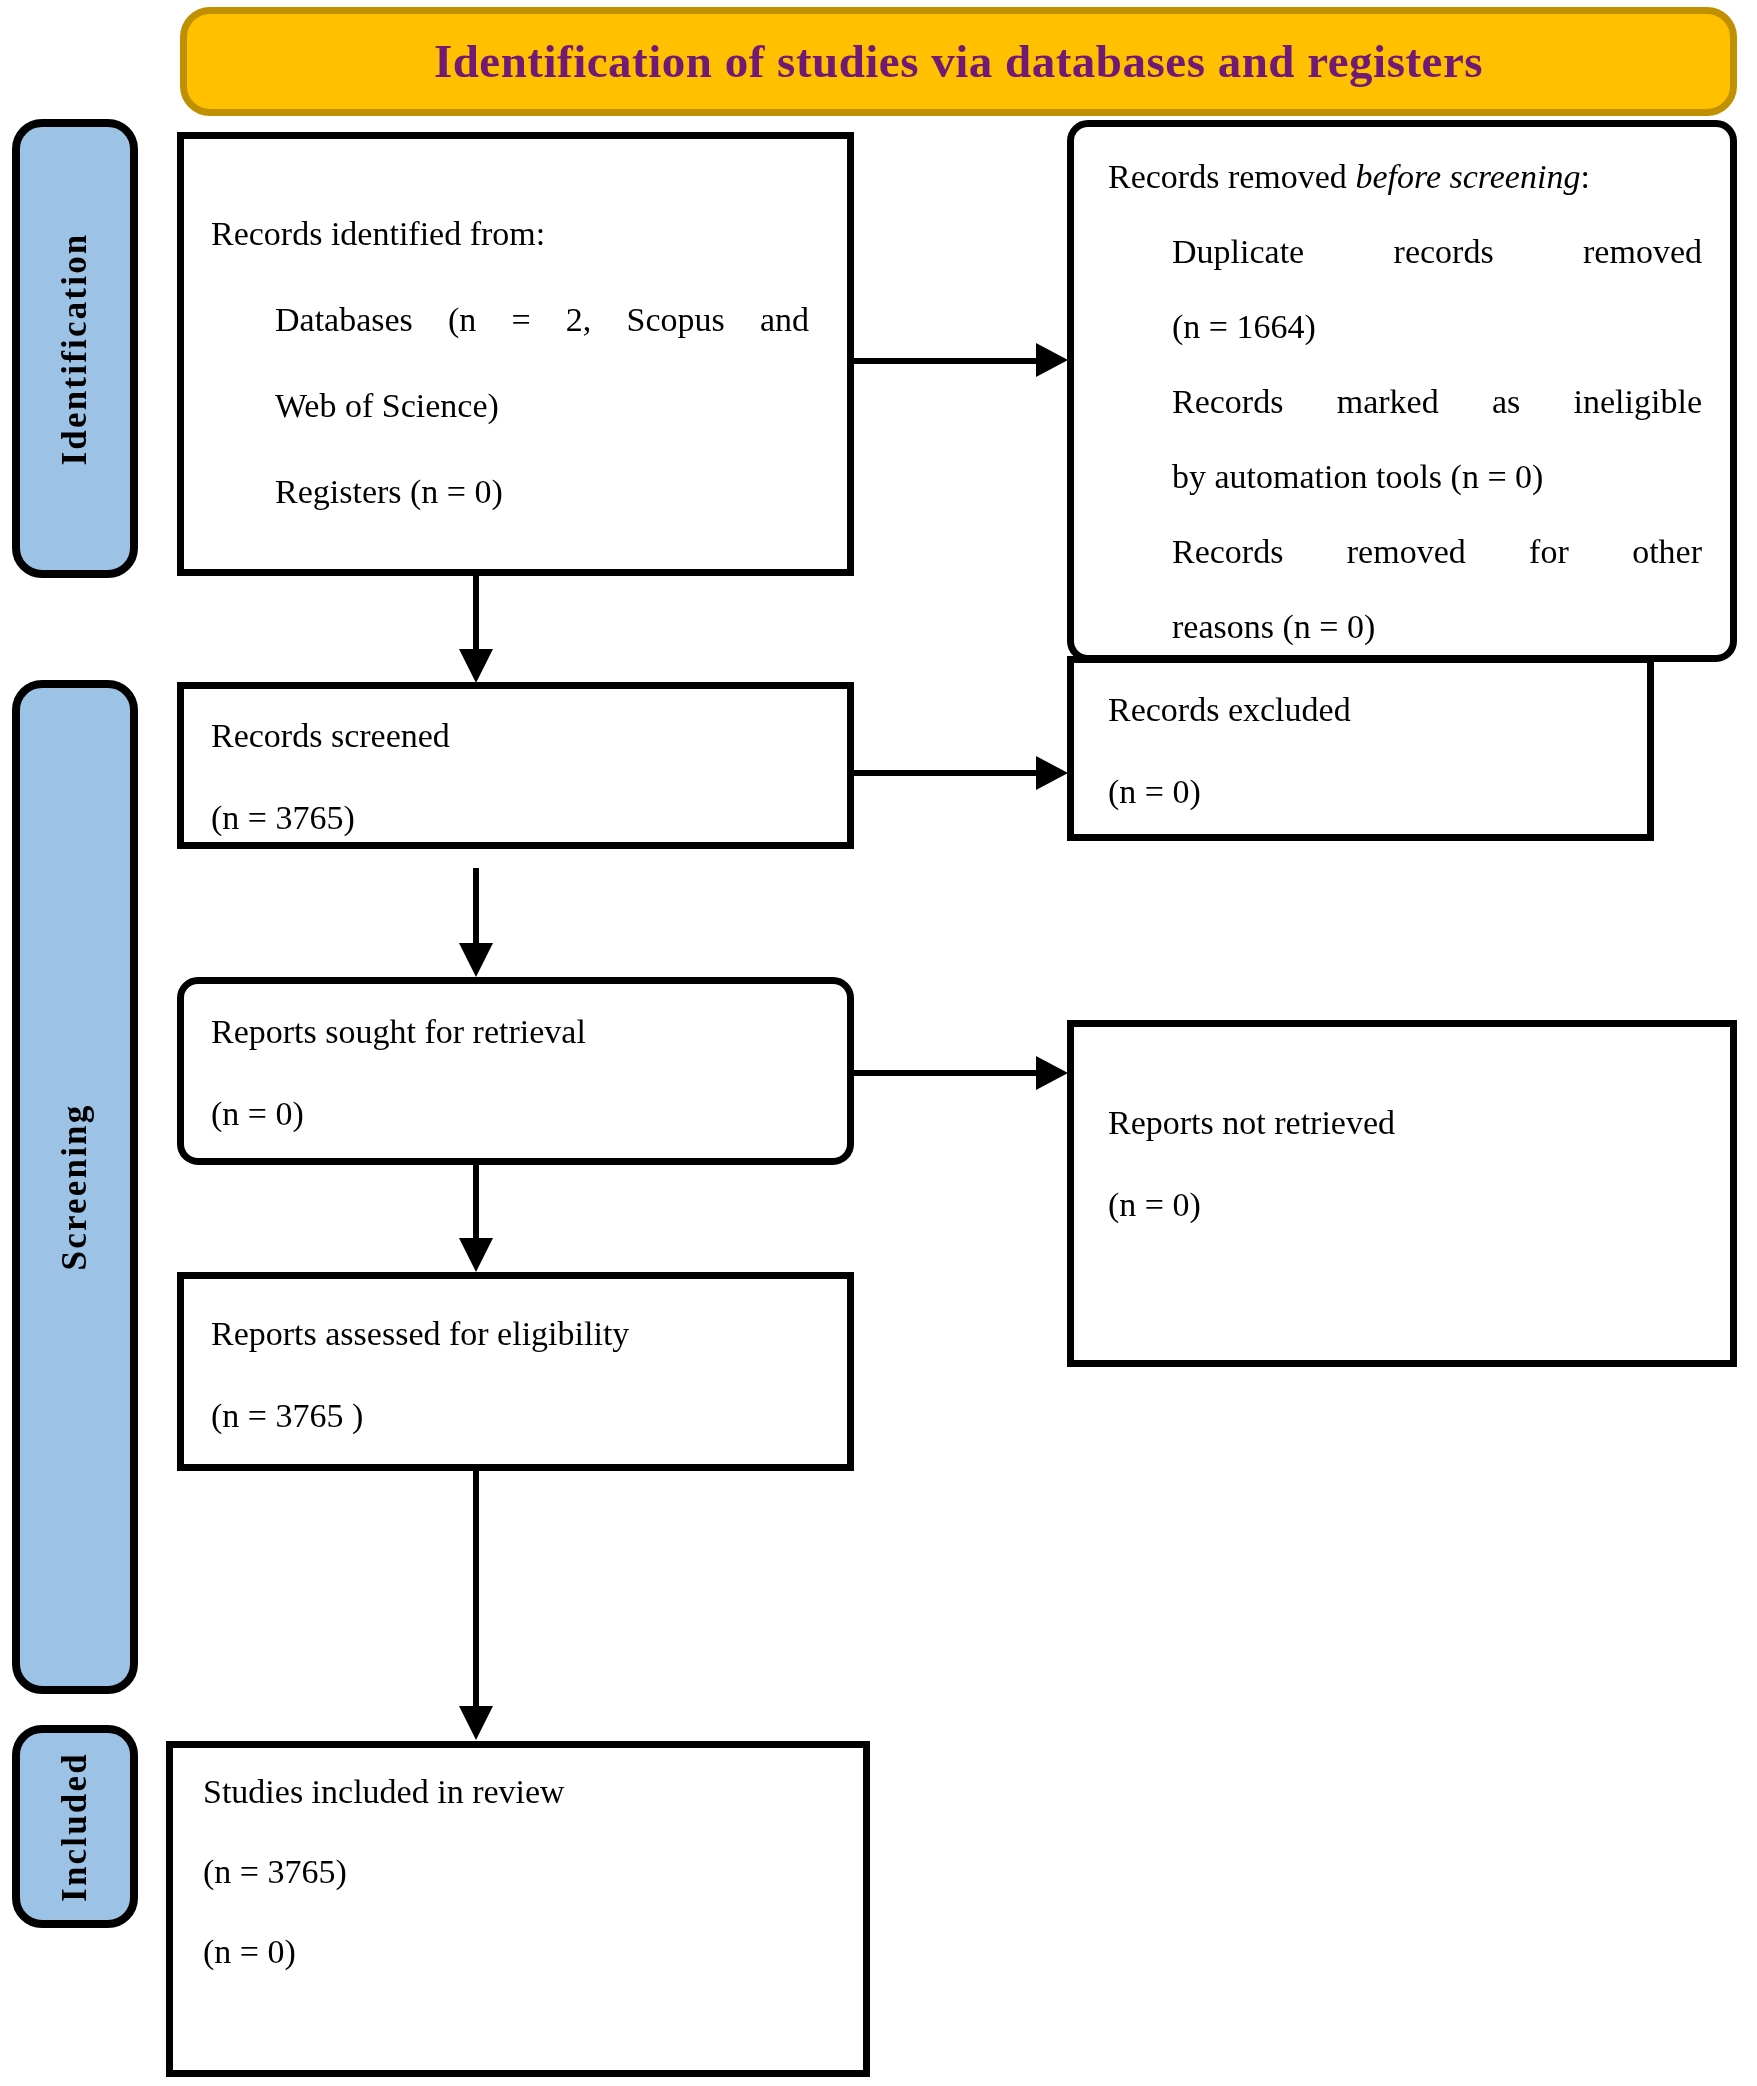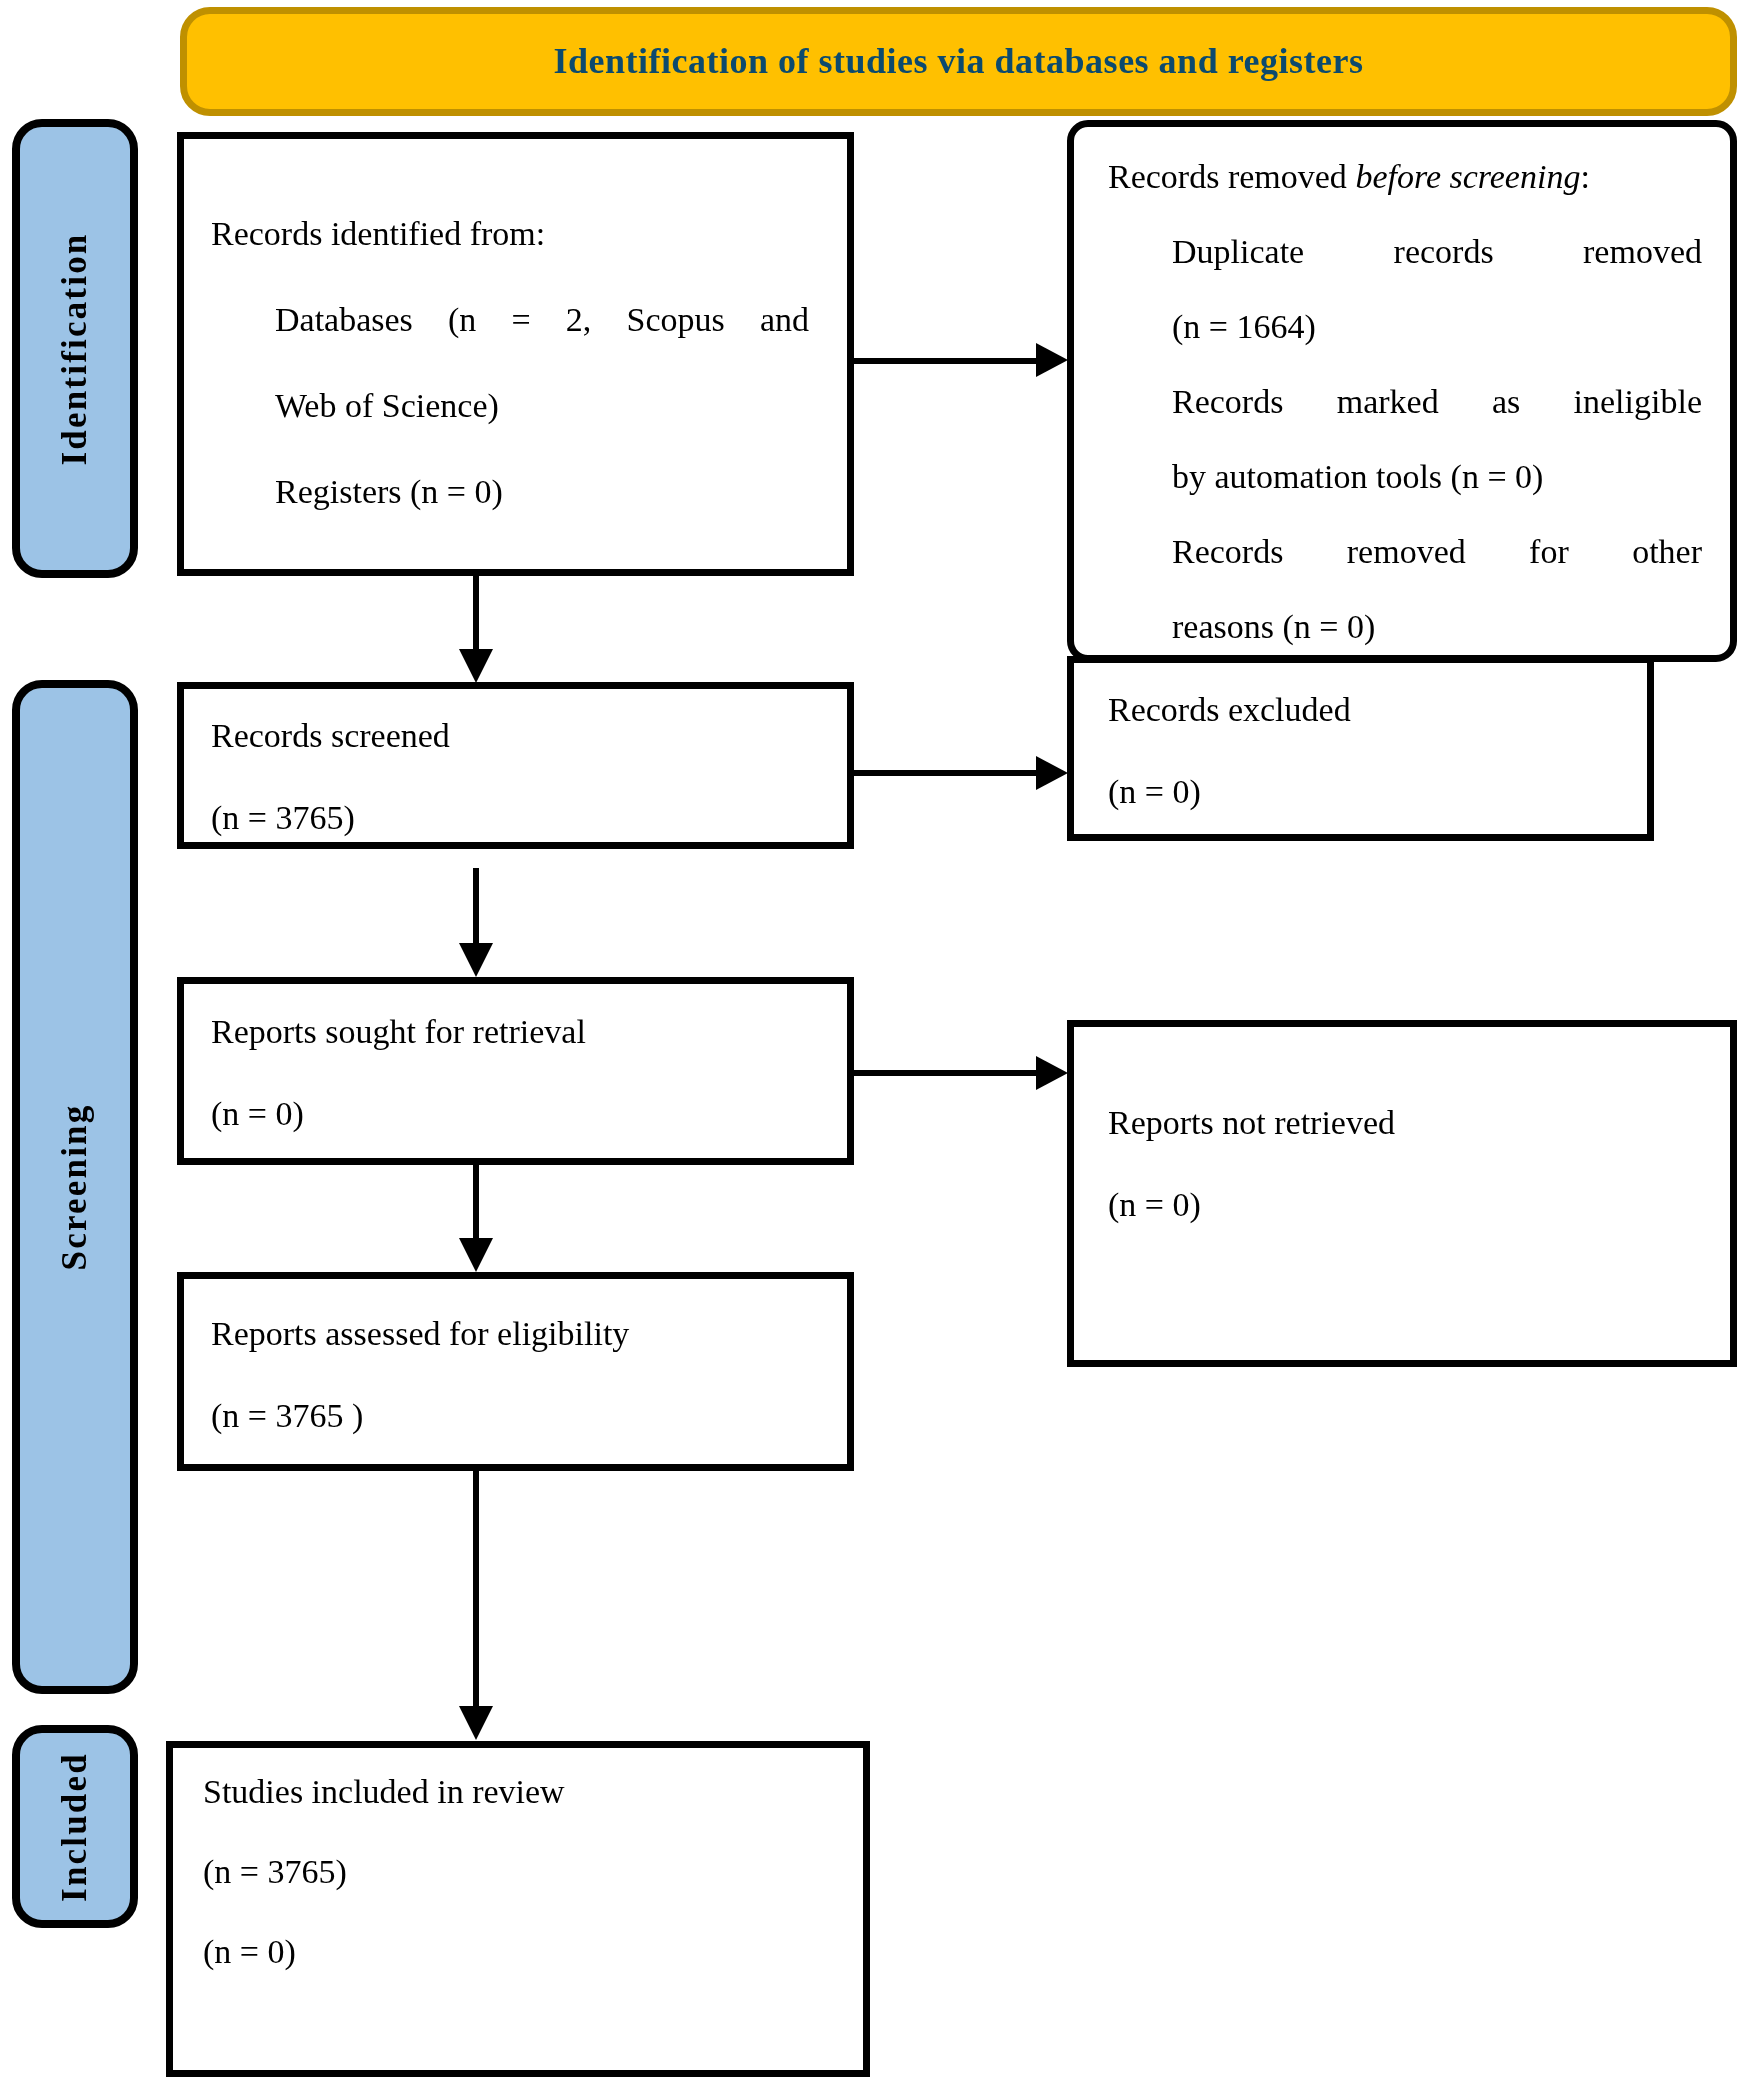--- a/index.html
+++ b/index.html
@@ -12,21 +12,21 @@
     color:#000000;
   }
   
   .banner{
     position:absolute; left:180px; top:6.6px; width:1557px; height:109px;
     background:#FFC000; border:7.6px solid #BF9000; border-radius:30px;
     display:flex; align-items:center; justify-content:center;
     box-sizing:border-box;
   }
   .banner .title{
-    font-size:36px; font-weight:bold; color:#0c4a6e; letter-spacing:0.5px;
+    font-size:47px; font-weight:bold; color:#701a75; letter-spacing:0.5px;
   }
   
   .stage{
     position:absolute; left:12px; width:126px;
     background:#9CC3E6; border:8.7px solid #000000; border-radius:30px;
     display:flex; align-items:center; justify-content:center;
     box-sizing:border-box; overflow:visible;
   }
   .stage span{
     transform:rotate(-90deg); white-space:nowrap;
@@ -37,21 +37,21 @@
   .stage.included      { top:1725px; height:203px;  }
   
   .fbox{
     position:absolute; background:#ffffff; border:7.6px solid #000000;
     box-sizing:border-box; font-size:34px; line-height:82px;
   }
   .b-identified { left:177px;  top:132px;  width:677px; height:444px;  padding:52px 38px 0 27px;  line-height:86px; }
   .b-removed    { left:1067px; top:120px;  width:670px; height:542px;  padding:12px 28px 0 34px;  line-height:75px;border-radius:21px; }
   .b-screened   { left:177px;  top:682px; width:677px; height:167px;  padding:5.5px 22px 0 27px;  }
   .b-excluded   { left:1067px; top:656px; width:587px; height:185px;  padding:5.5px 22px 0 34px;  }
-  .b-sought     { left:177px;  top:977px; width:677px; height:188px;  padding:6.6px 22px 0 27px;  }
+  .b-sought     { left:177px;  top:977px; width:677px; height:188px;  padding:6.6px 22px 0 27px;border-radius:21px;  }
   .b-notretr    { left:1067px; top:984px; width:670px; height:347px;  padding:55px 22px 0 34px;margin-top:36px; }
   .b-assessed   { left:177px;  top:1272px; width:677px; height:199px;  padding:13.6px 22px 0 27px;  }
   .b-included   { left:166px;  top:1741px; width:704px; height:336px;  padding:4.4px 22px 0 30px;   line-height:80px; }
   .indent{ margin-left:64px; }
   .just{ text-align:justify; text-align-last:justify; }
   
   .shaft-h{ position:absolute; height:5.5px; background:#000000; }
   .shaft-v{ position:absolute; width:5.5px;  background:#000000; }
   .head-right{
     position:absolute; width:0; height:0;

